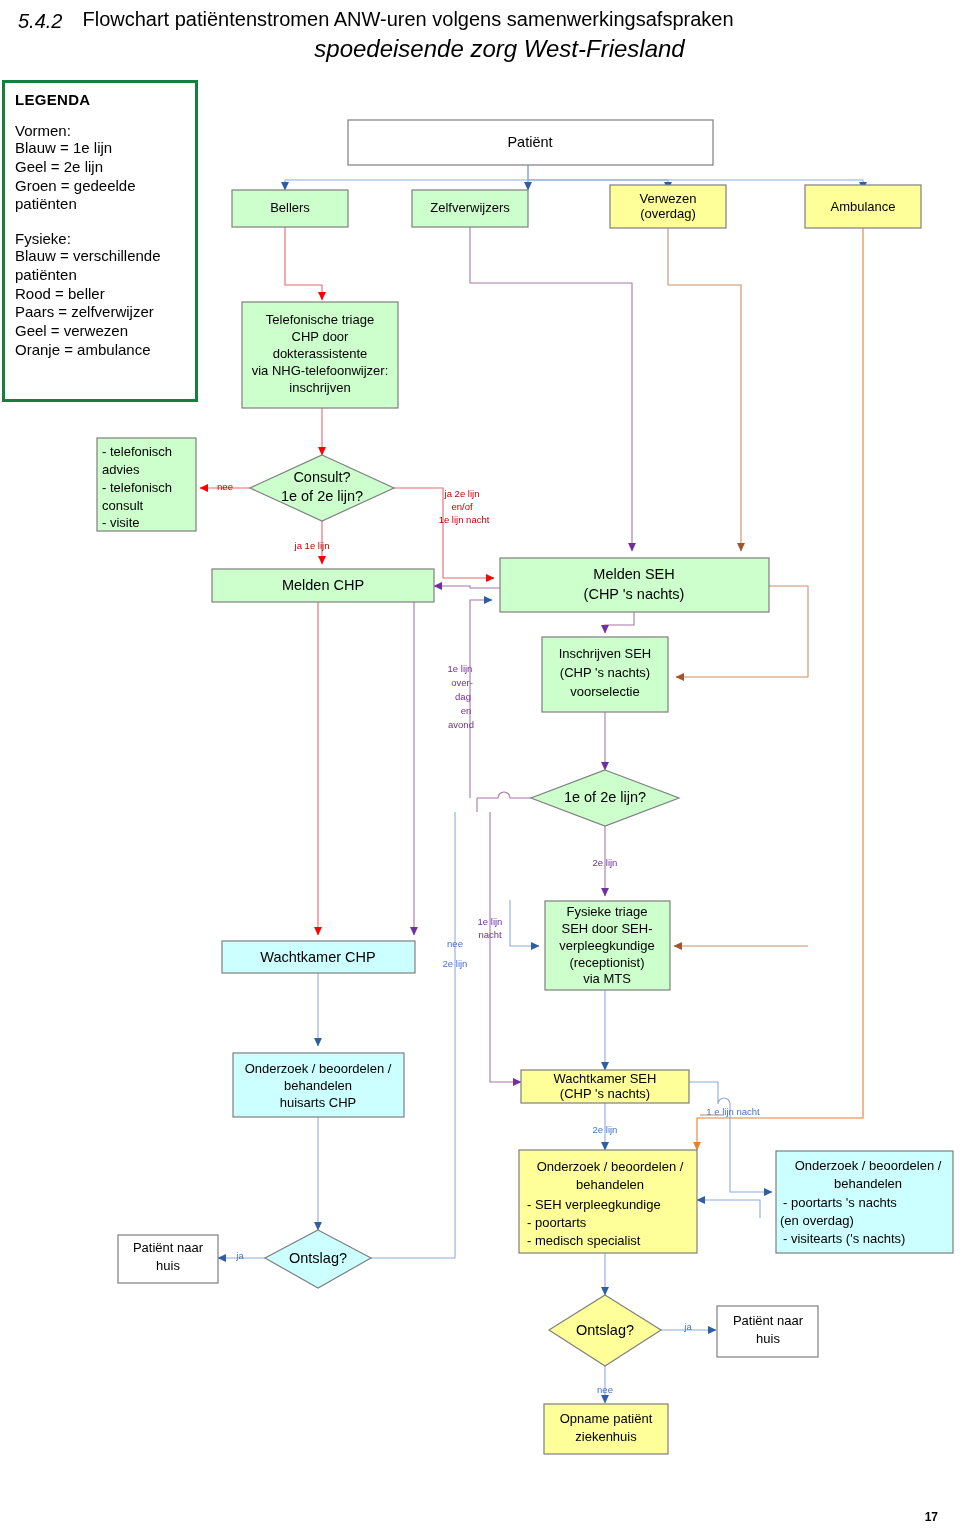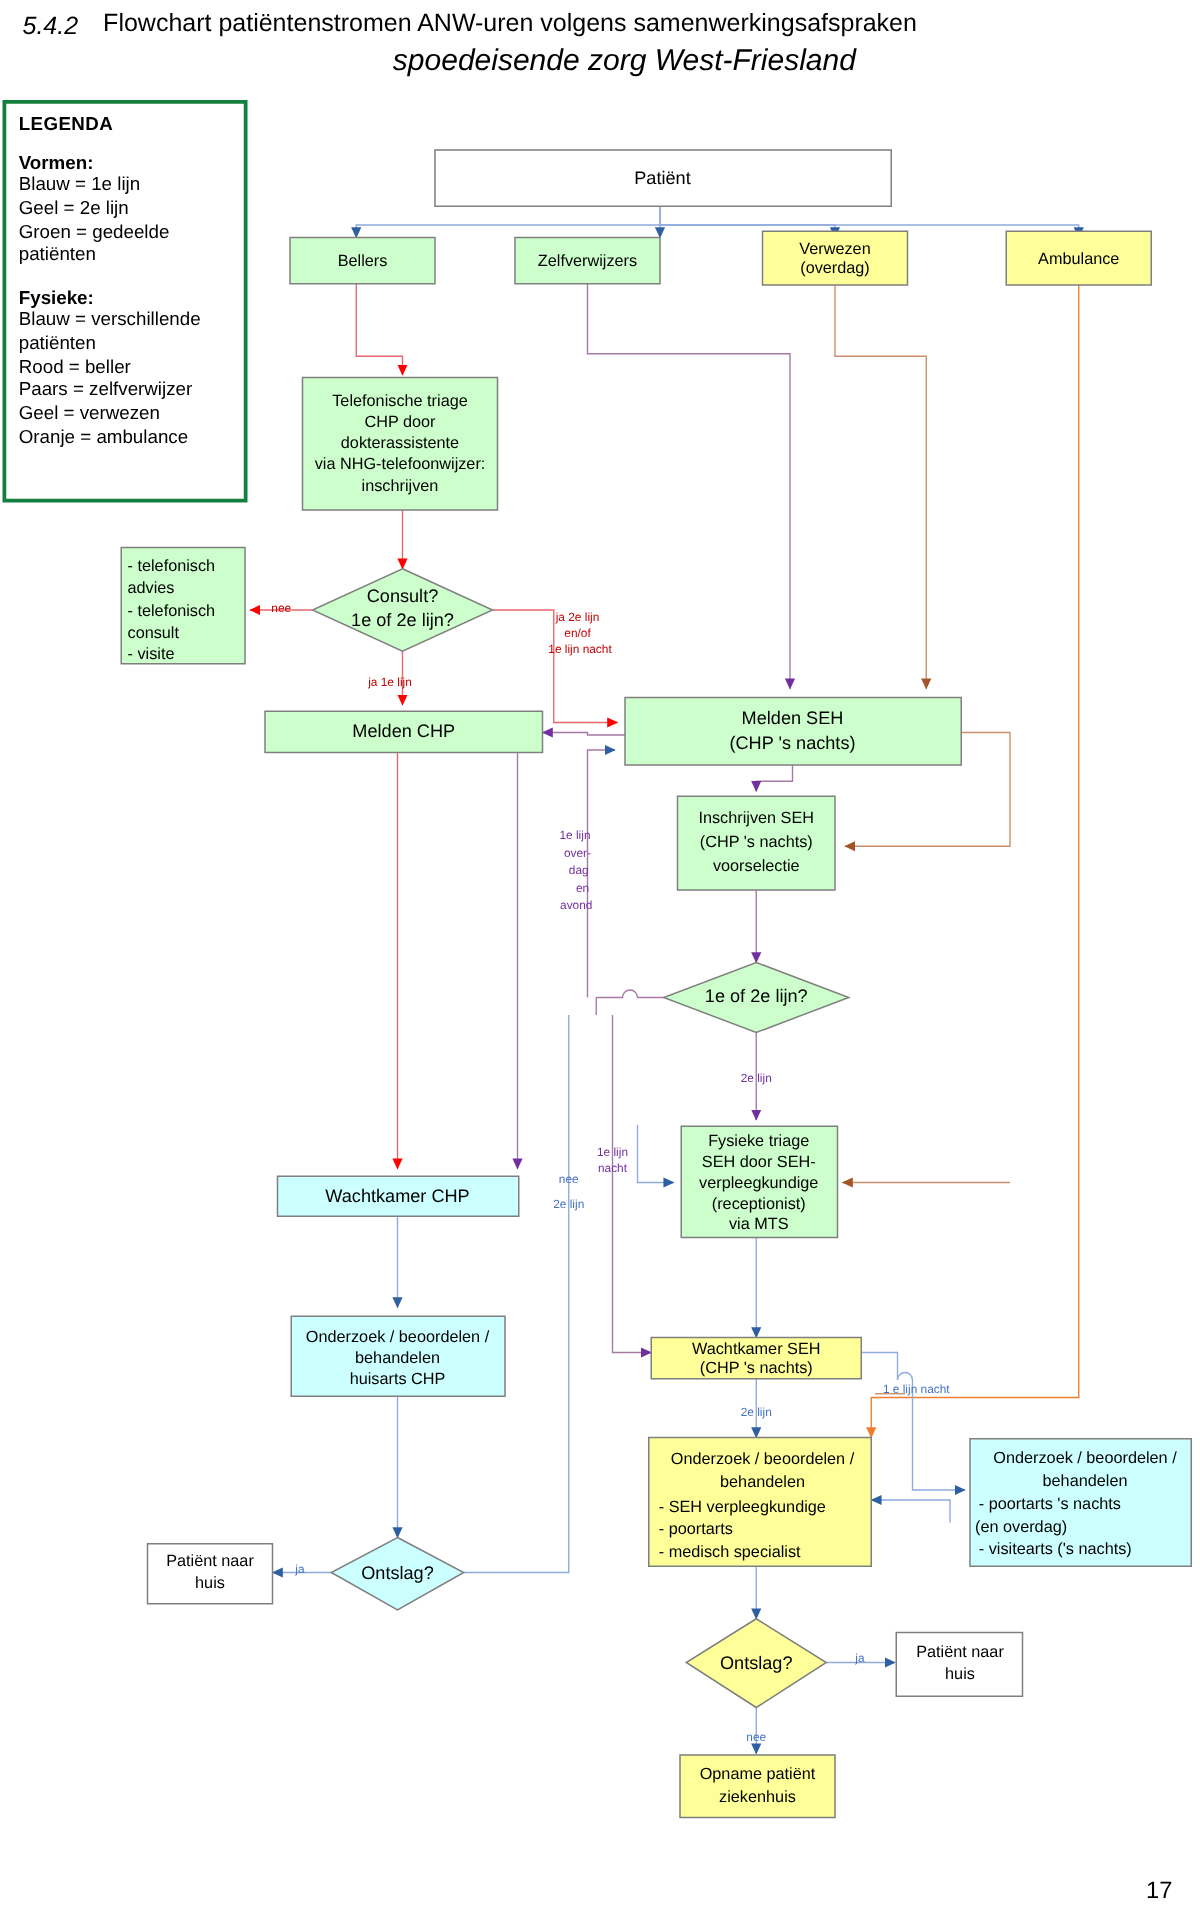--- a/index.html
+++ b/index.html
@@ -61,36 +61,36 @@
     background: #fff;
   }
   #legend .lg-title {
     font-size: 15px;
     font-weight: bold;
     letter-spacing: 0.3px;
     margin-bottom: 14px;
   }
   #legend .lg-sub {
     font-size: 15px;
-    font-weight: bold;
+    font-weight: normal;
     margin-top: 2px;
   }
   #legend .lg-item {
     font-size: 15px;
     line-height: 1.25;
   }
   #legend .lg-gap { height: 14px; }
 
   
   #pagenum {
     position: absolute;
     right: 22px;
     bottom: 14px;
-    font-size: 19px;
-    font-weight: normal;
+    font-size: 12px;
+    font-weight: bold;
   }
 
   
   #flow {
     position: absolute;
     left: 0;
     top: 0;
     width: 960px;
     height: 1538px;
   }

